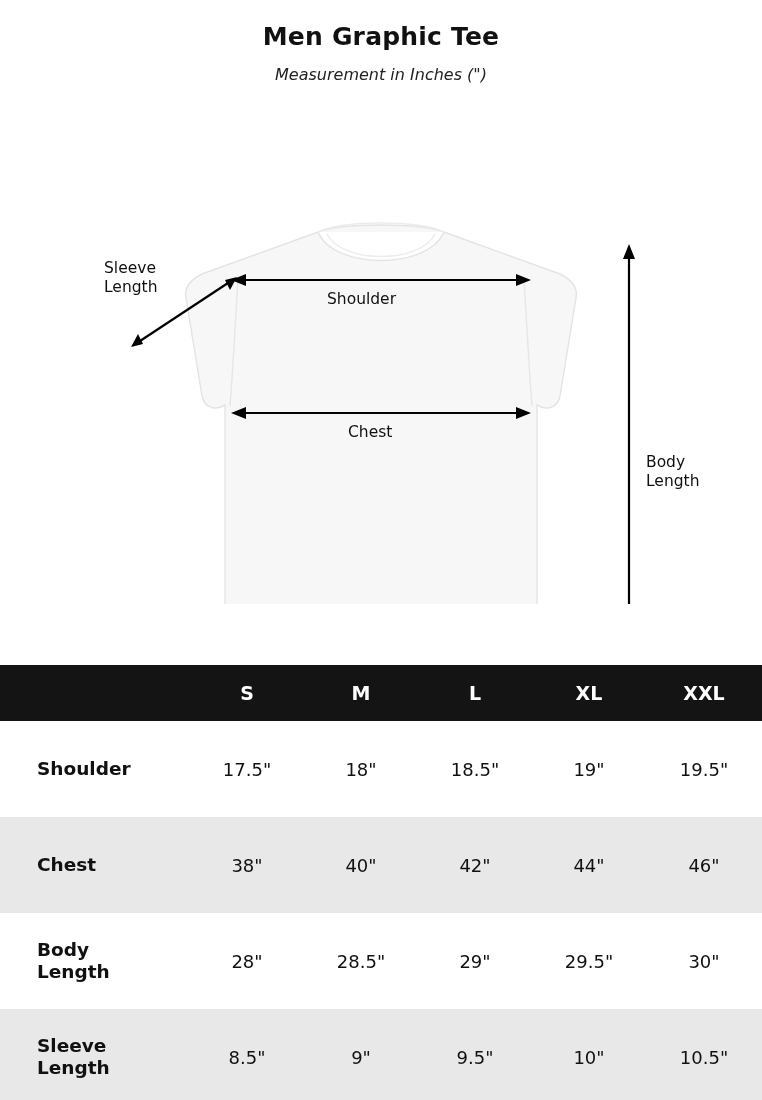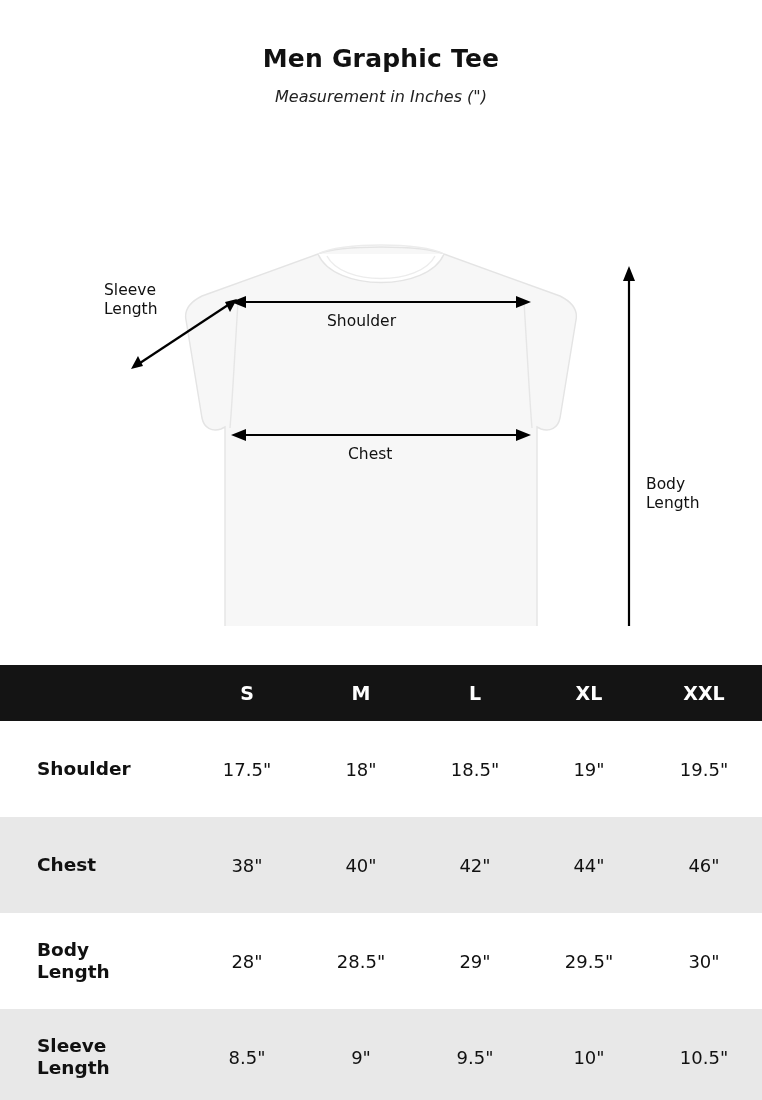--- a/index.html
+++ b/index.html
@@ -12,21 +12,21 @@
     height: 1100px;
     font-family: "DejaVu Sans", sans-serif;
     color: #1a1a1a;
     overflow: hidden;
     position: relative;
   }
 
   
   .header {
     text-align: center;
-    padding-top: 44px;
+    padding-top: 22px;
   }
   .title {
     font-size: 25px;
     font-weight: bold;
     letter-spacing: 0.2px;
     color: #111111;
     margin: 0;
   }
   .subtitle {
     font-size: 16px;

